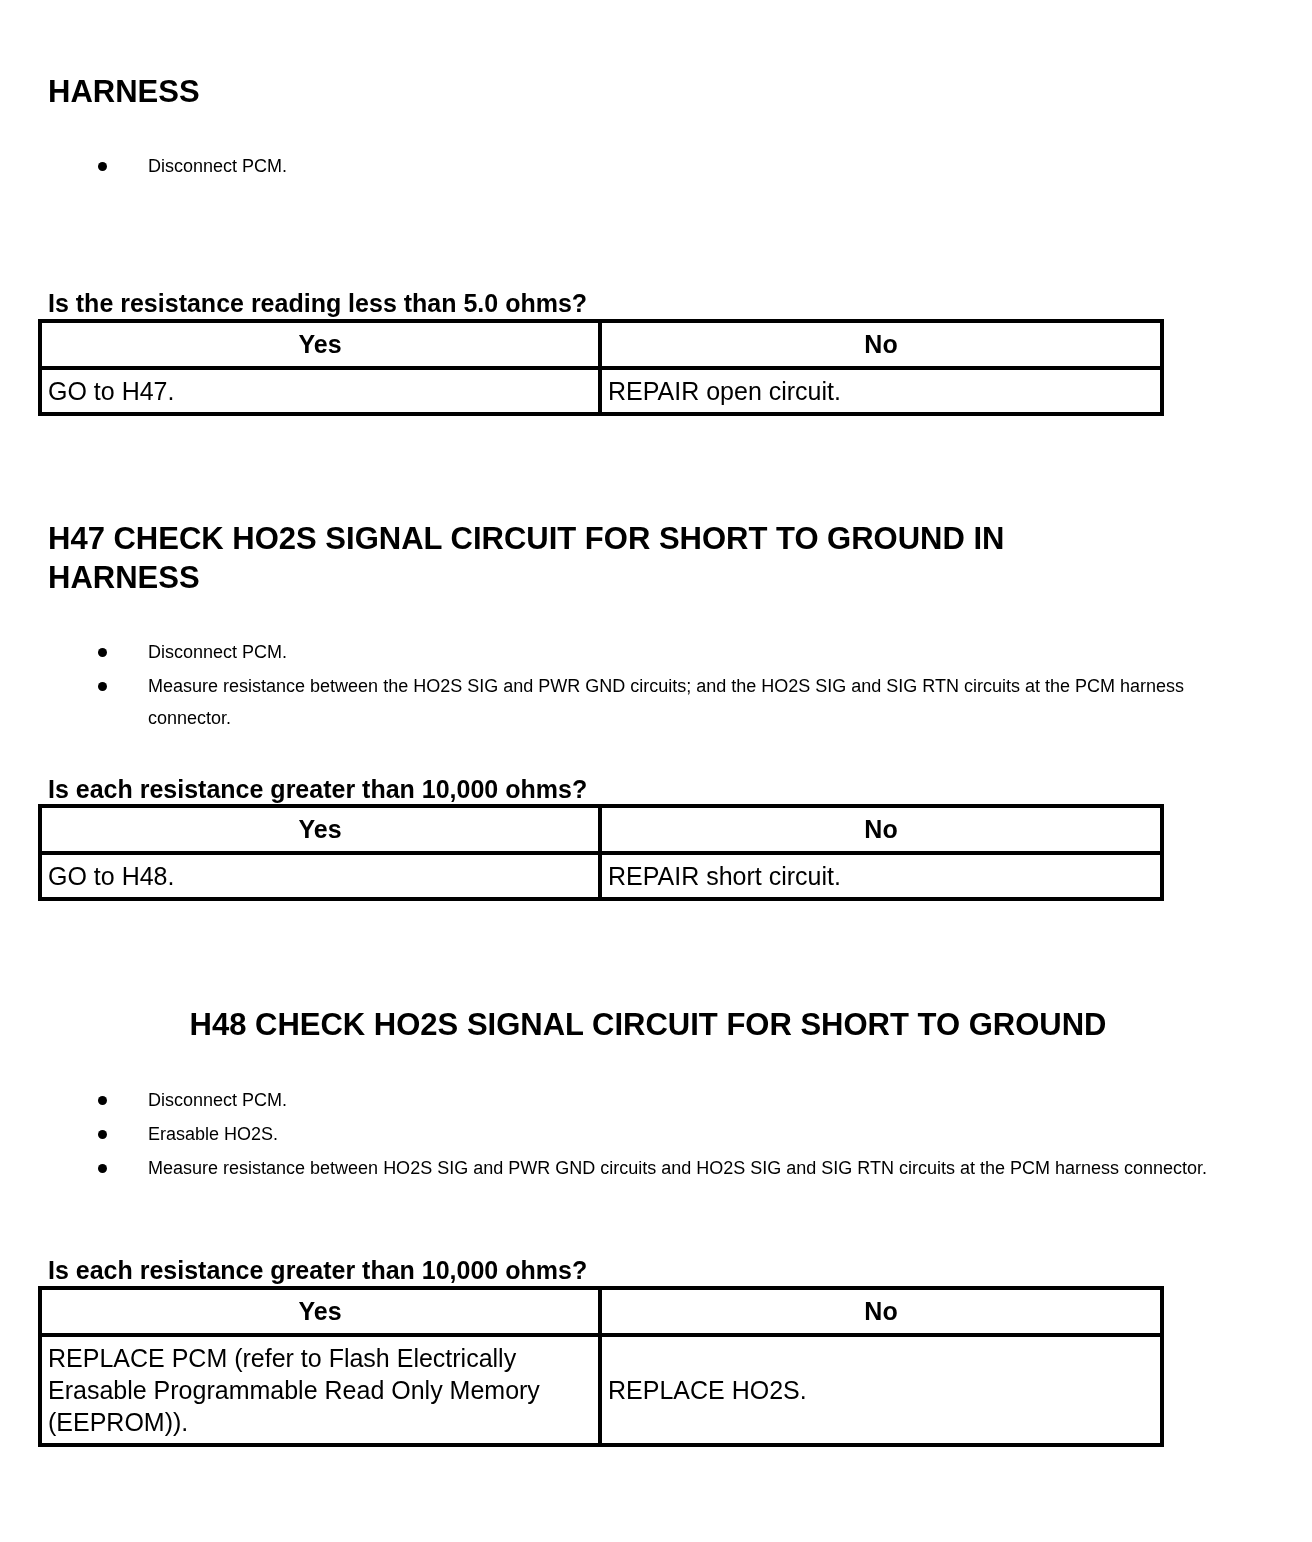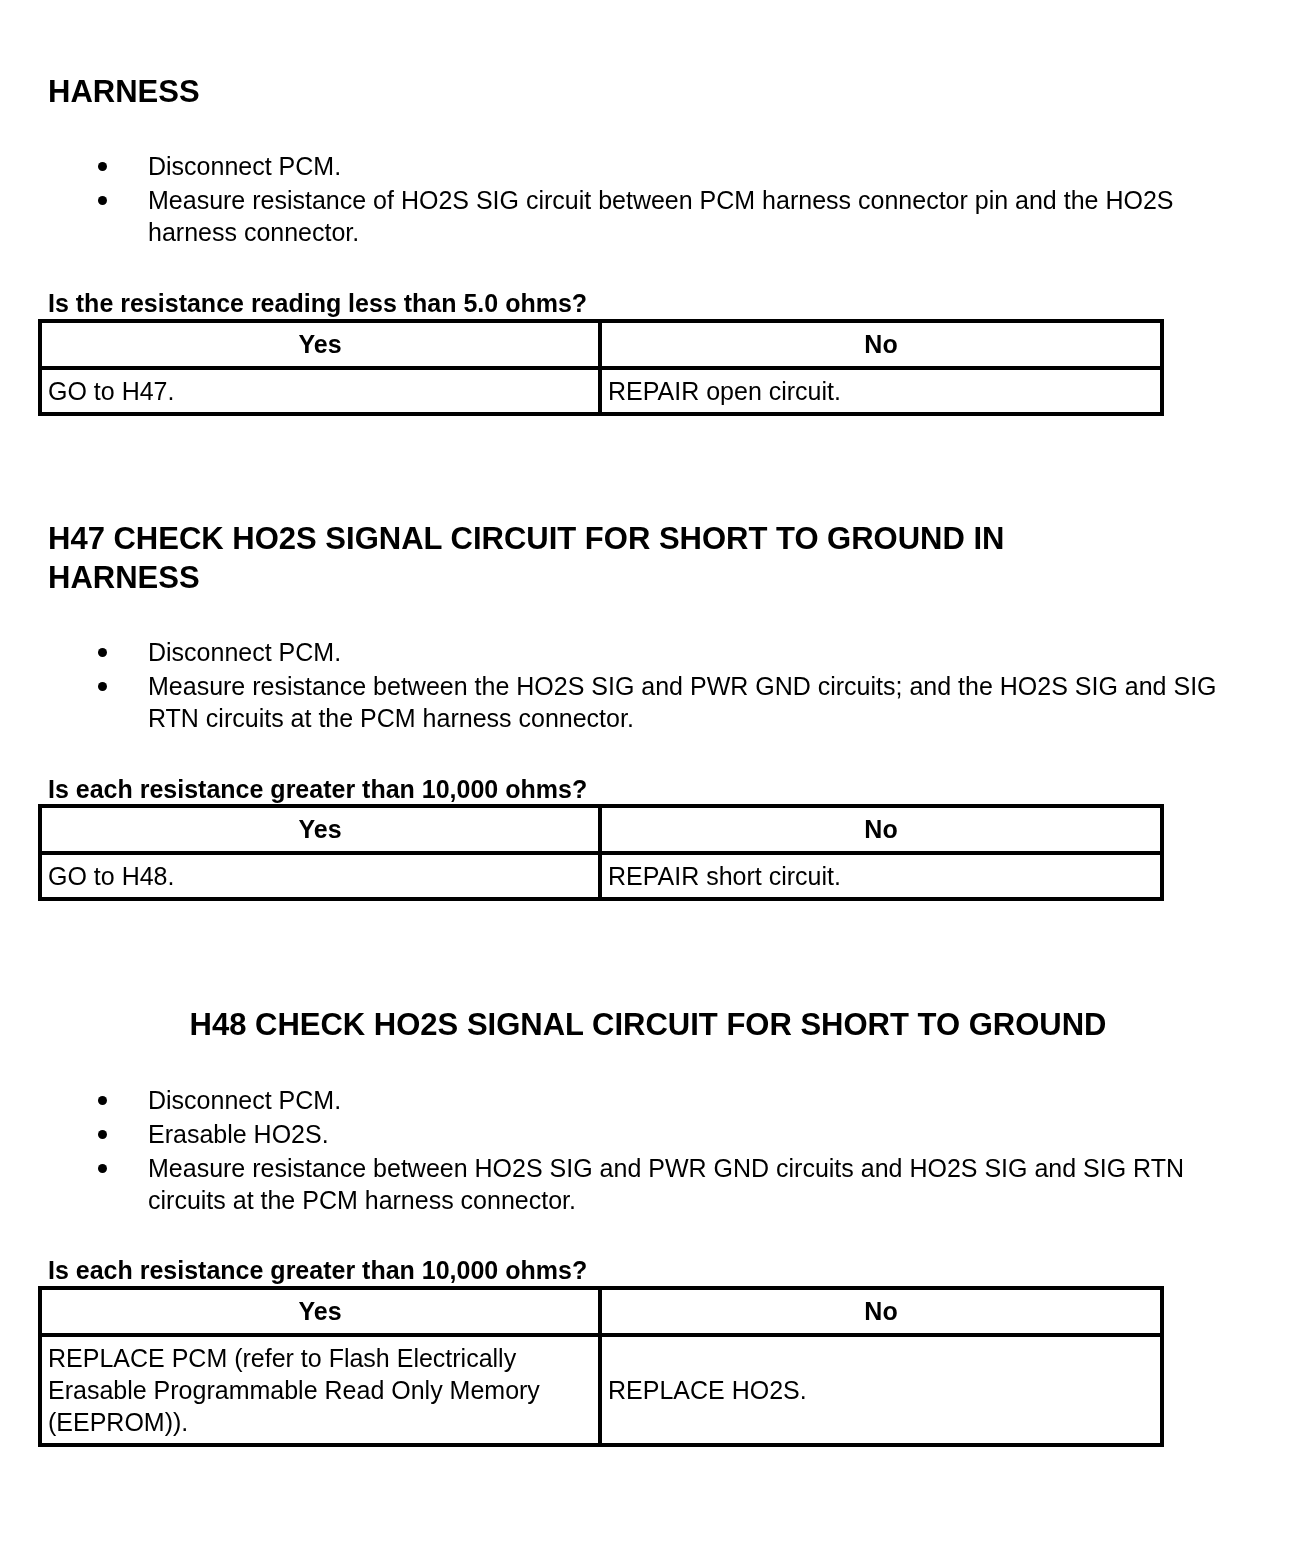--- a/index.html
+++ b/index.html
@@ -9,21 +9,21 @@
   }
   .section { position: absolute; left: 0; width: 1312px; }
   .heading {
     position: absolute; left: 48px; width: 1200px;
     font-weight: bold; font-size: 31px; line-height: 39px;
     margin: 0;
   }
   .bullets { position: absolute; left: 0; width: 1312px; margin: 0; padding: 0; list-style: none; }
   .bullet {
     position: relative; padding-left: 148px; width: 1100px;
-    font-size: 25px; line-height: 32px; margin-bottom: 2px;
+    font-size: 18px; line-height: 32px; margin-bottom: 2px;
   }
   .bullet .dot {
     position: absolute; left: 98px; top: 12px; width: 9px; height: 9px;
     border-radius: 50%; background: #000;
   }
   .question {
     position: absolute; left: 48px; font-weight: bold; font-size: 25px; line-height: 28px;
   }
   table.decision {
     position: absolute; left: 38px; width: 1122px;
@@ -44,24 +44,20 @@
 
 <div class="section">
   <h2 class="heading" style="top:33px;">
     <br>
     <span>HARNESS</span>
   </h2>
   <ul class="bullets" style="top:150px;">
     <li class="bullet">
       <span class="dot"></span>
       <span>Disconnect PCM.</span>
-    </li>
-    <li class="bullet">
-      <span class="dot"></span>
-      <span>Measure resistance of HO2S SIG circuit between PCM harness connector pin and the HO2S harness connector.</span>
     </li>
   </ul>
   <div class="question" style="top:289px;">Is the resistance reading less than 5.0 ohms?</div>
   <table class="decision" style="top:319px;">
     <colgroup>
         <col class="c1">
         <col class="c2">
       </colgroup>
     <tbody>
         <tr>

